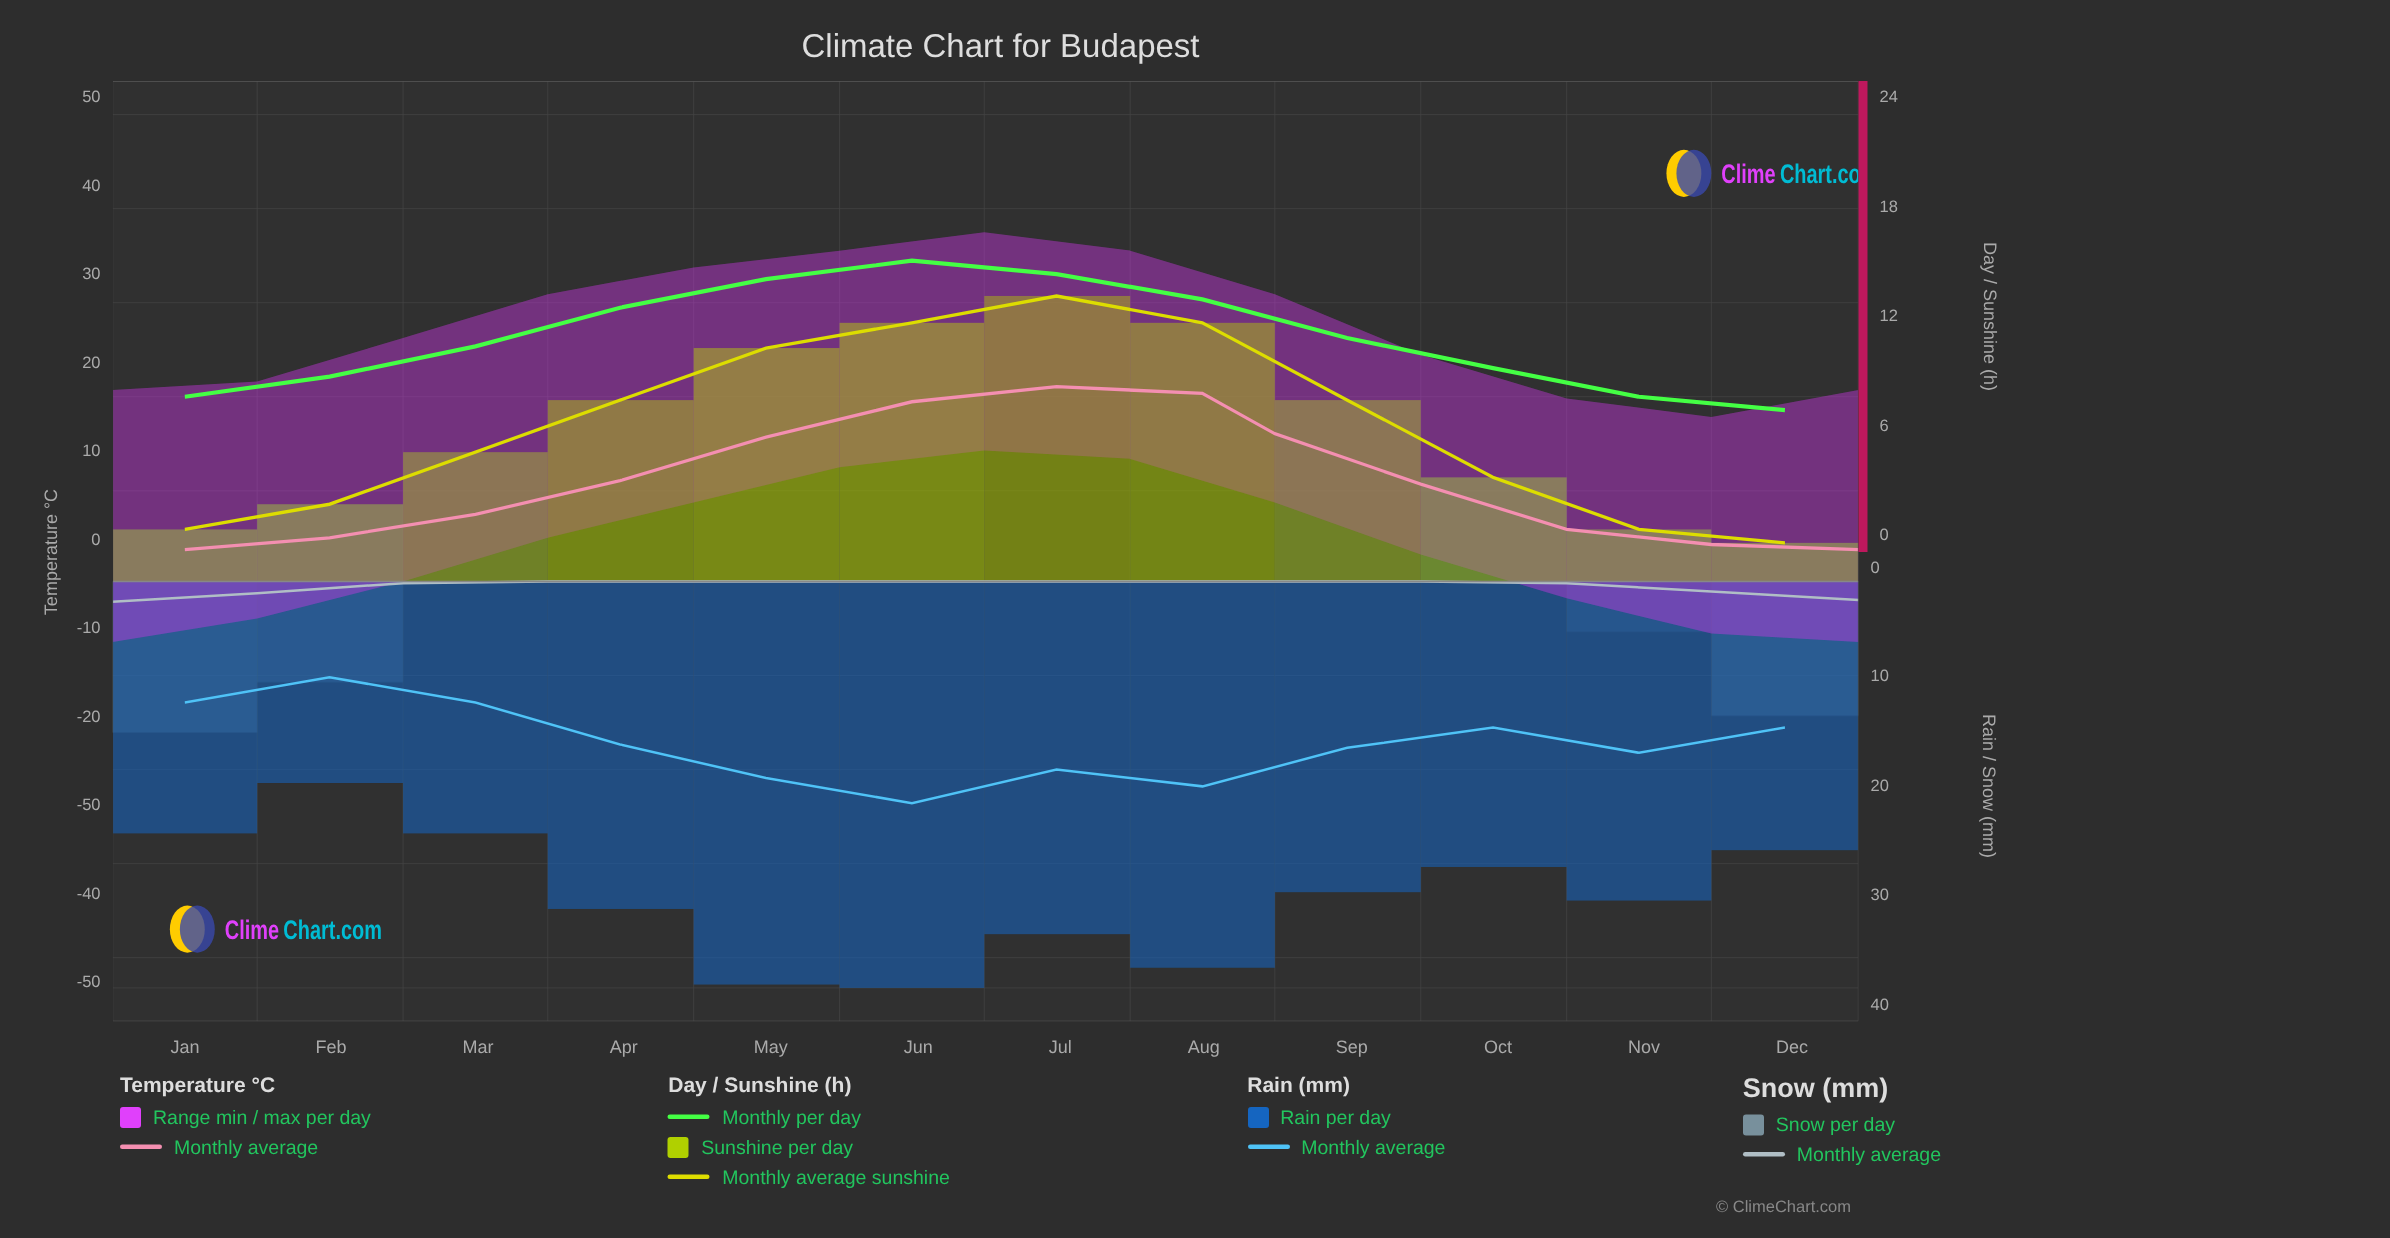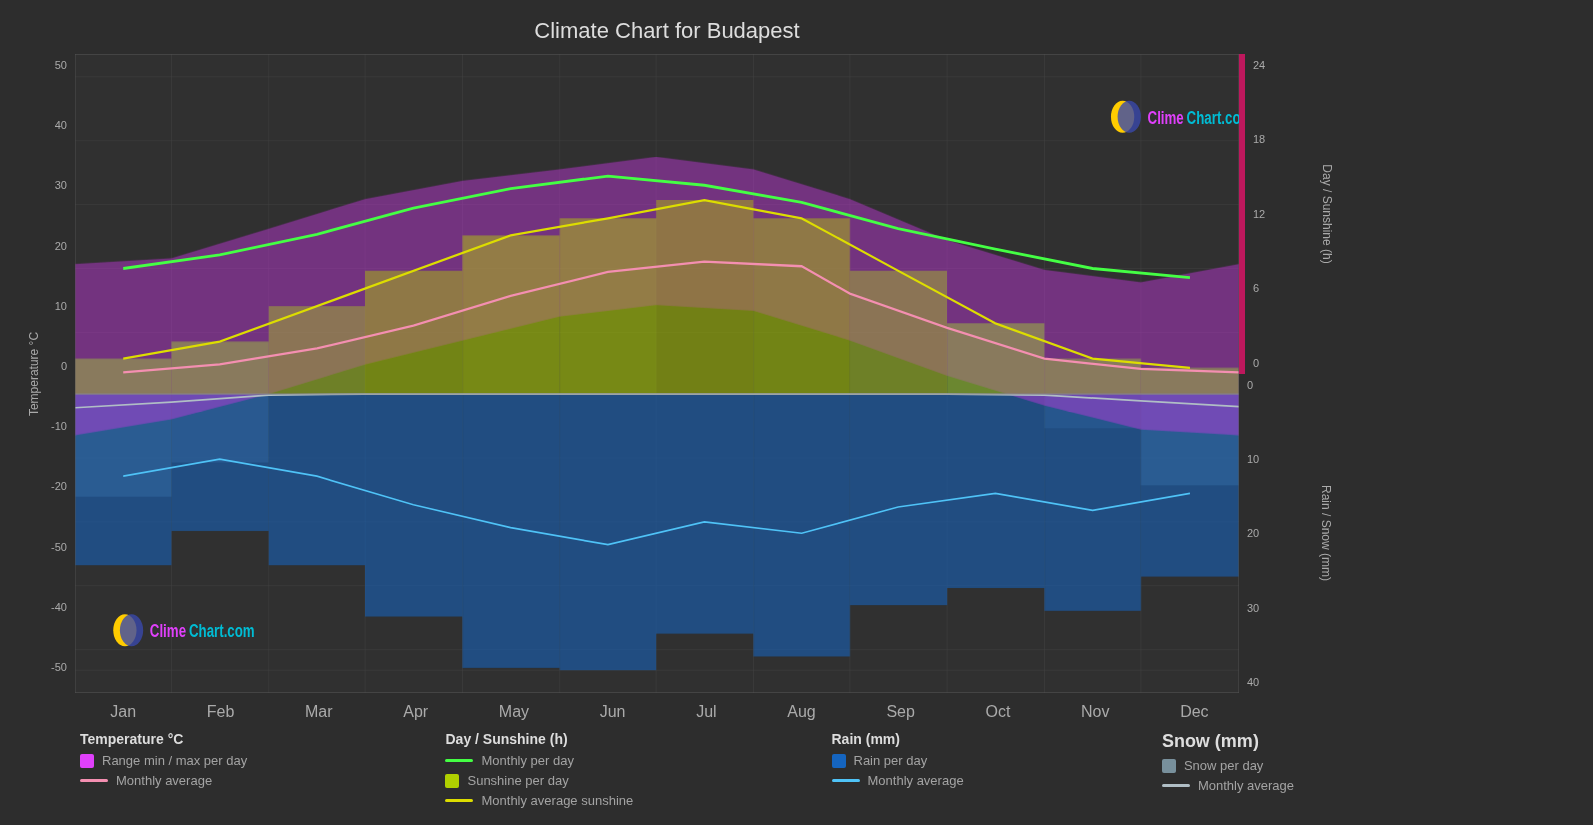--- a/index.html
+++ b/index.html
@@ -56,30 +56,30 @@
     }
     .chart-canvas {
       width: 100%;
       height: 100%;
     }
     .x-axis {
       display: flex;
       justify-content: space-around;
       padding: 4px 0 4px 55px;
       margin-right: 70px;
-      font-size: 16px;
+      font-size: 12px;
       color: #aaa;
     }
     .legend-item {
       display: flex;
       align-items: center;
       gap: 8px;
       margin-bottom: 5px;
       font-size: 13px;
-      color: #a3a3a3;
+      color: #22c55e;
     }
   </style>
 </head>
 <body>
 
 <div class="container">
   <div class="title-section">
     <div class="main-title">Climate Chart for Budapest</div>
   </div>
 
@@ -314,13 +314,14 @@
         <div style="width:14px;height:14px;background:#78909c;border-radius:2px;"></div>
         <span>Snow per day</span>
       </div>
       <div class="legend-item">
         <div style="width:28px;height:3px;background:#b0bec5;border-radius:2px;"></div>
         <span>Monthly average</span>
       </div>
     </div>
   </div>
 
+  <div style="text-align:right;font-size:11px;color:#888;padding-right:80px;padding-bottom:4px;">© ClimeChart.com</div>
 </div>
 
 </body></html>

